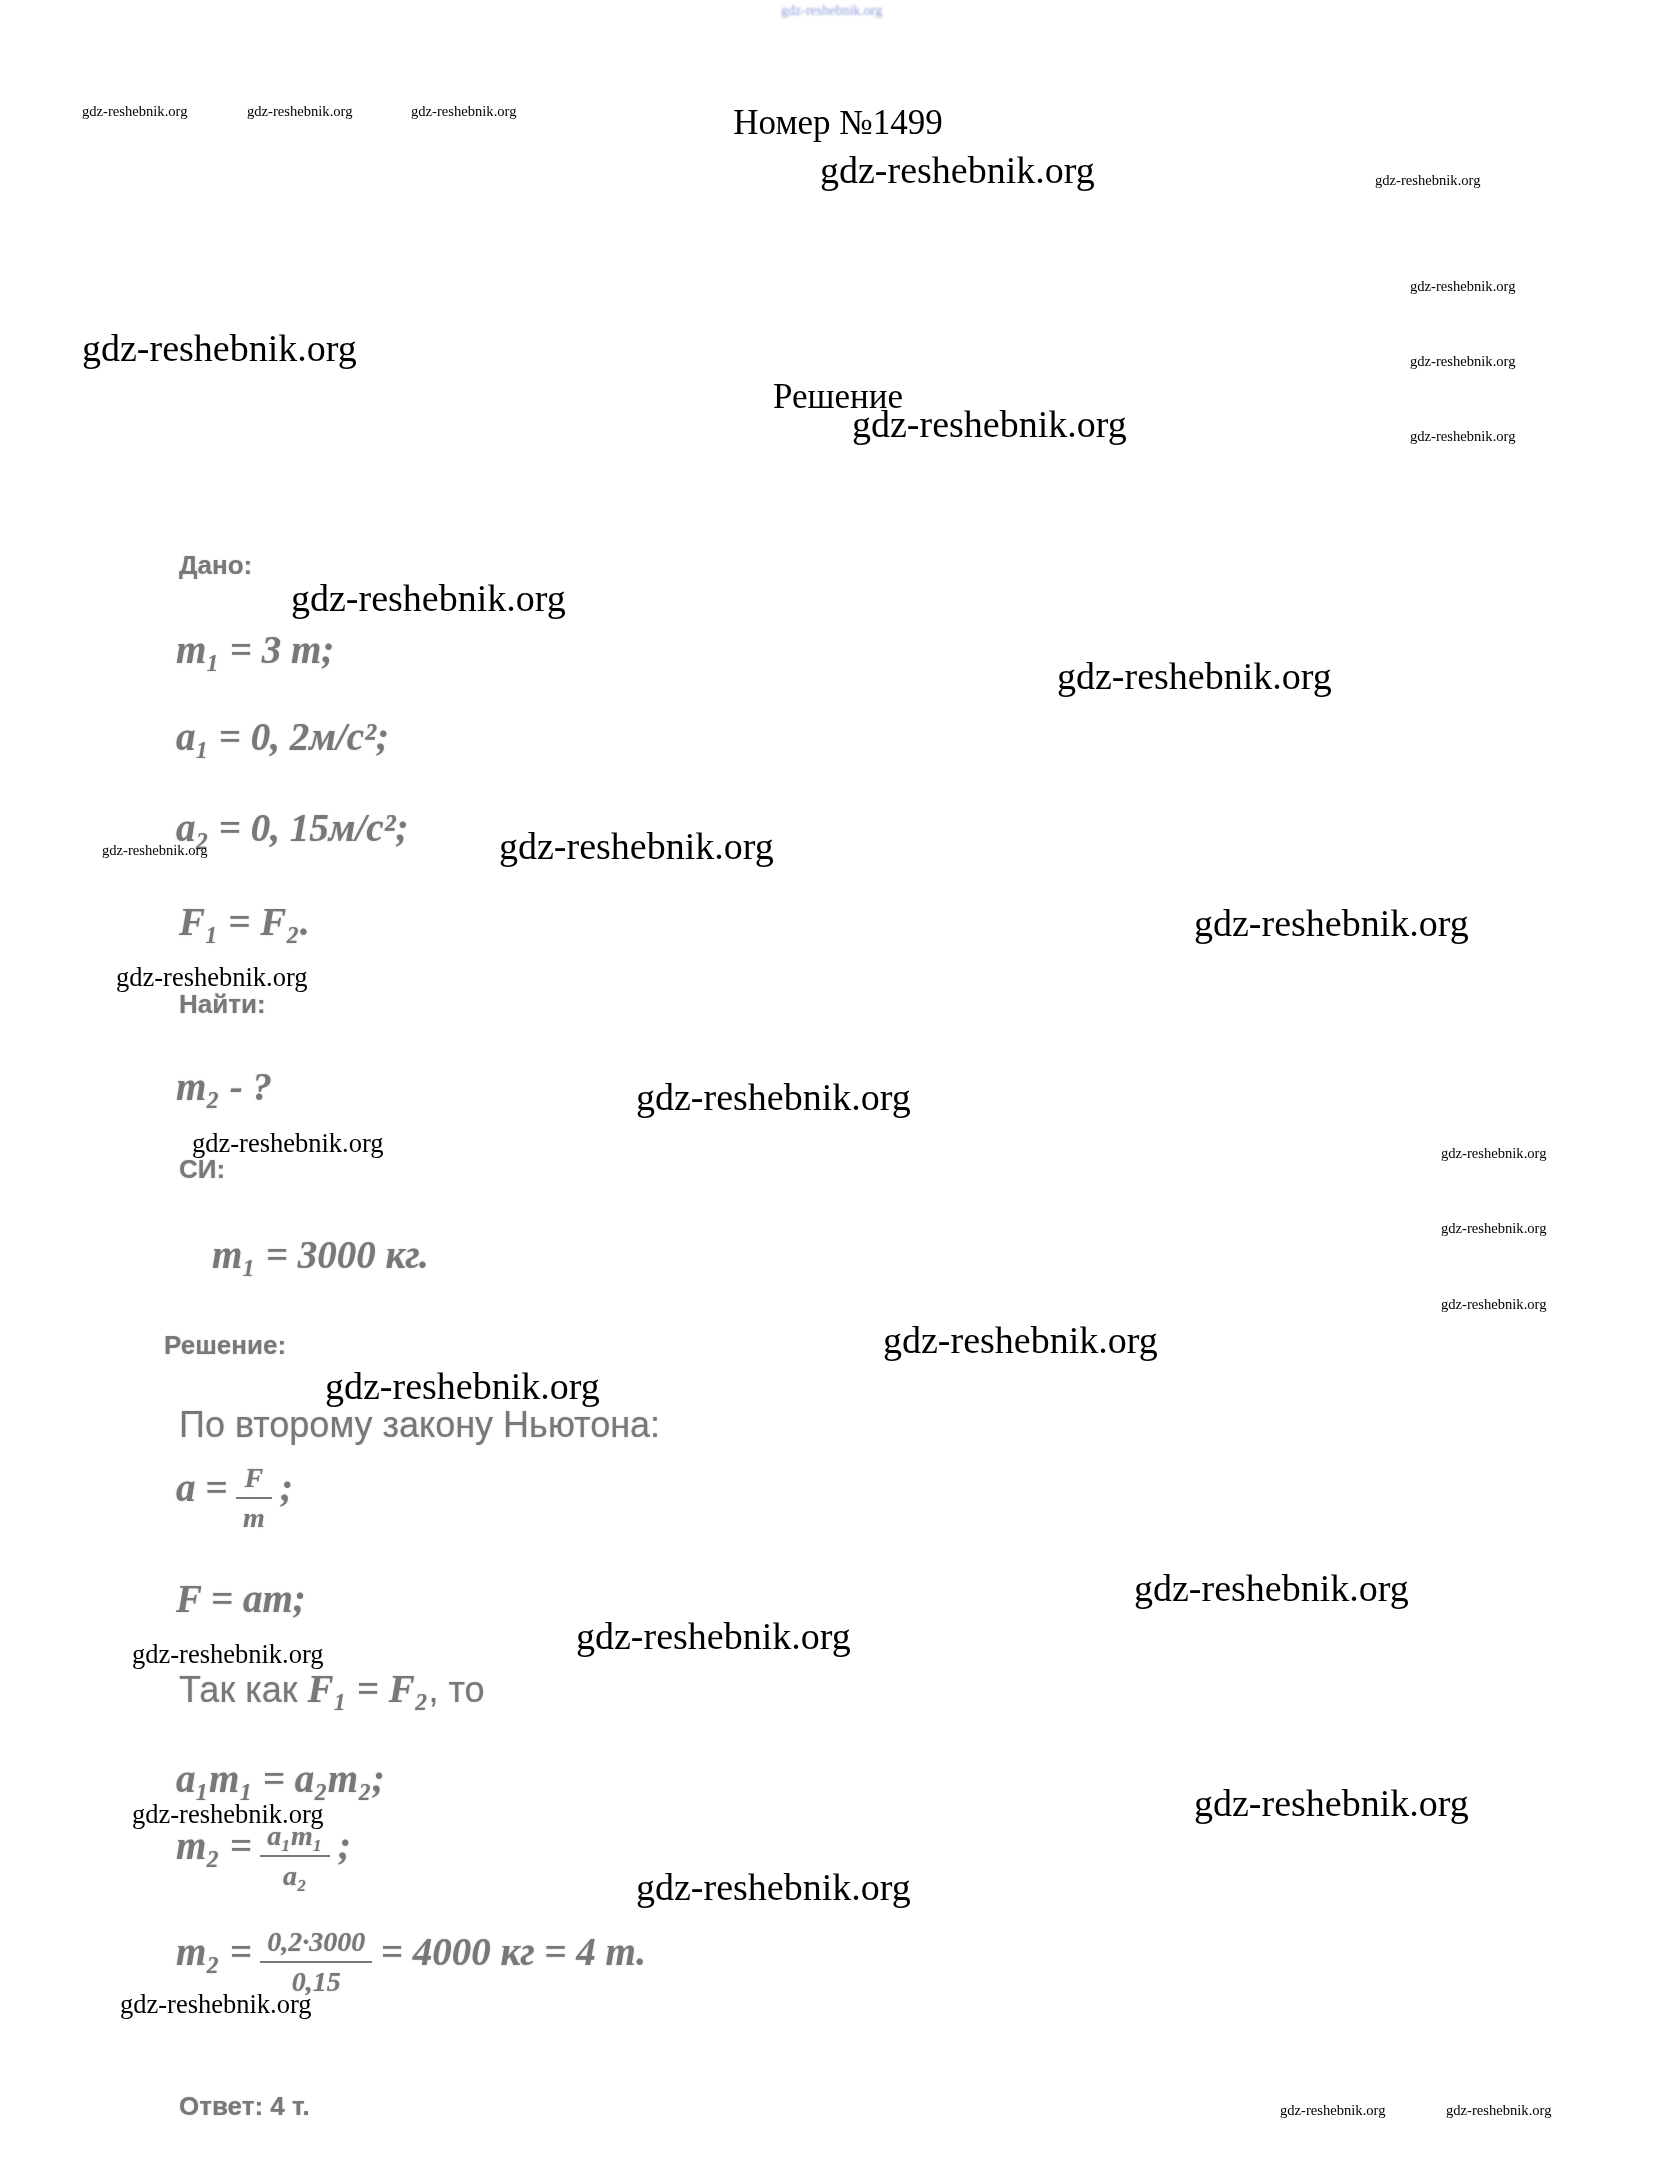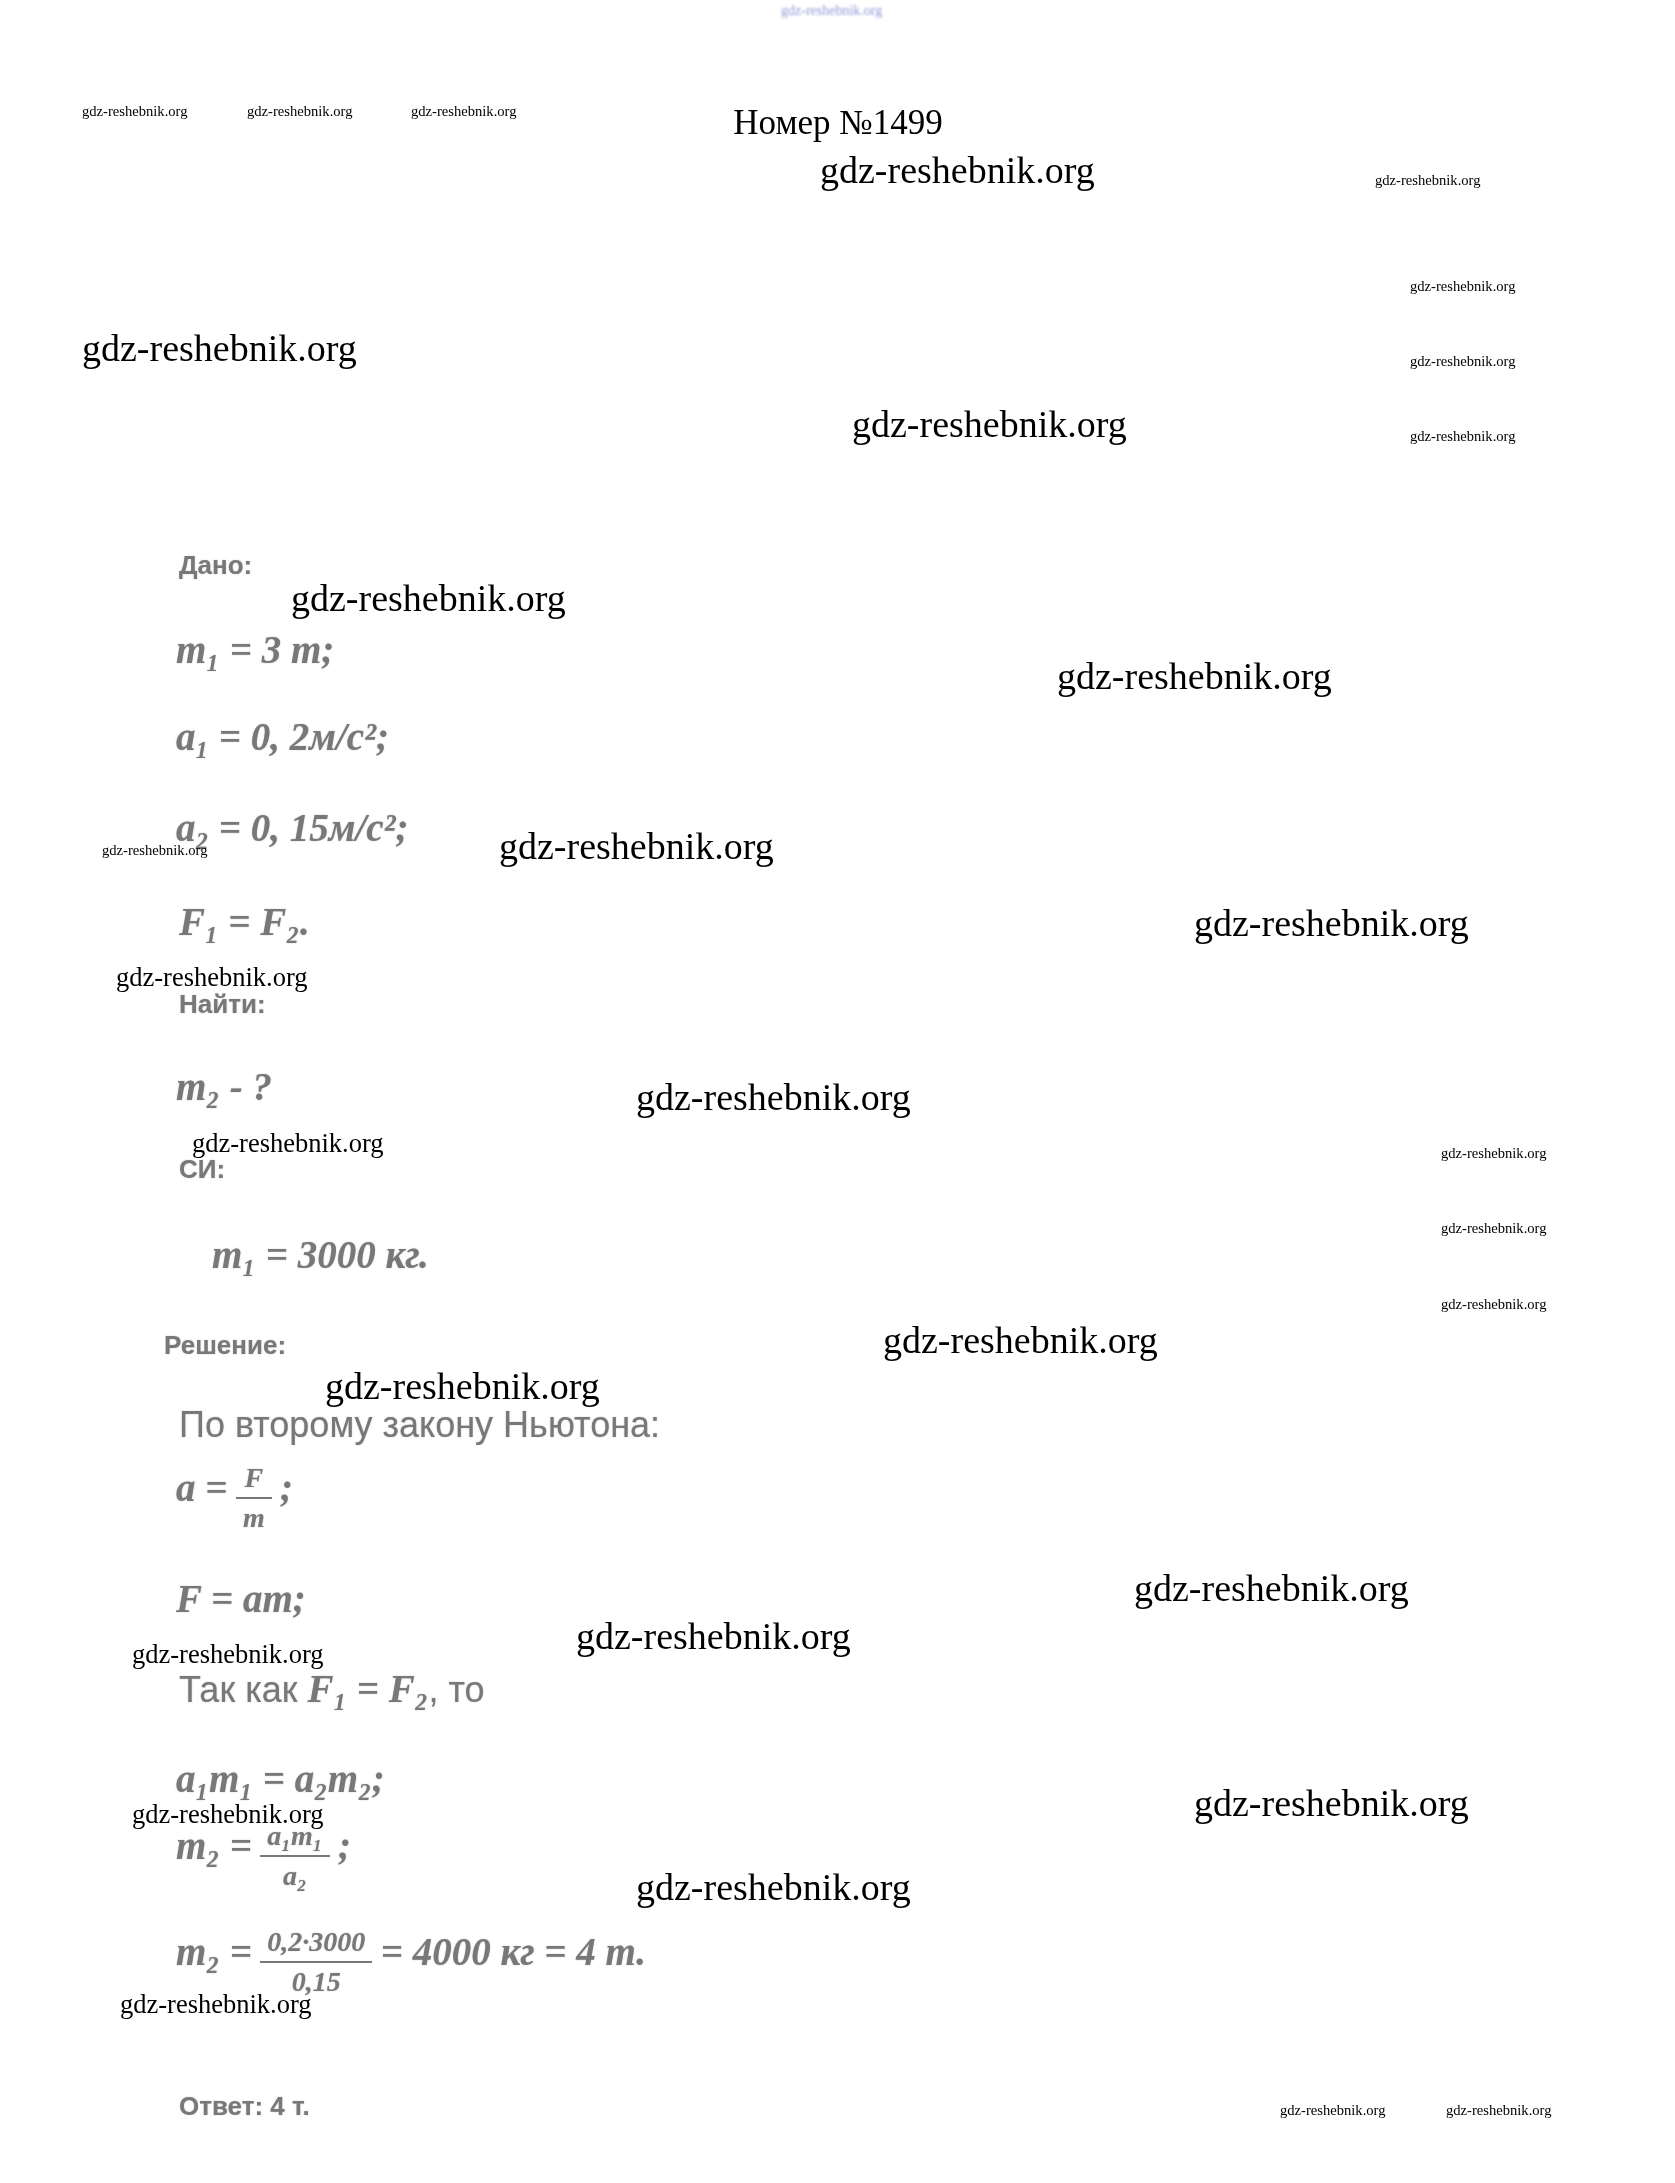--- a/index.html
+++ b/index.html
@@ -100,20 +100,21 @@
 </head>
 <body>
 
 <div class="page">
 
   <div class="title">Номер №1499</div>
 
   <div class="problem">
   </div>
 
+  <div class="solution-heading">Решение</div>
 
   <div>
       <span class="wm blue" style="left: 781px; top: 2.8px;">gdz-reshebnik.org</span>
       <span class="wm sm" style="left: 82px; top: 103px;">gdz-reshebnik.org</span>
       <span class="wm sm" style="left: 247px; top: 103px;">gdz-reshebnik.org</span>
       <span class="wm sm" style="left: 411px; top: 103px;">gdz-reshebnik.org</span>
       <span class="wm lg" style="left: 820px; top: 148px;">gdz-reshebnik.org</span>
       <span class="wm sm" style="left: 1375px; top: 172px;">gdz-reshebnik.org</span>
       <span class="wm sm" style="left: 1410px; top: 278px;">gdz-reshebnik.org</span>
       <span class="wm lg" style="left: 82px; top: 326px;">gdz-reshebnik.org</span>

